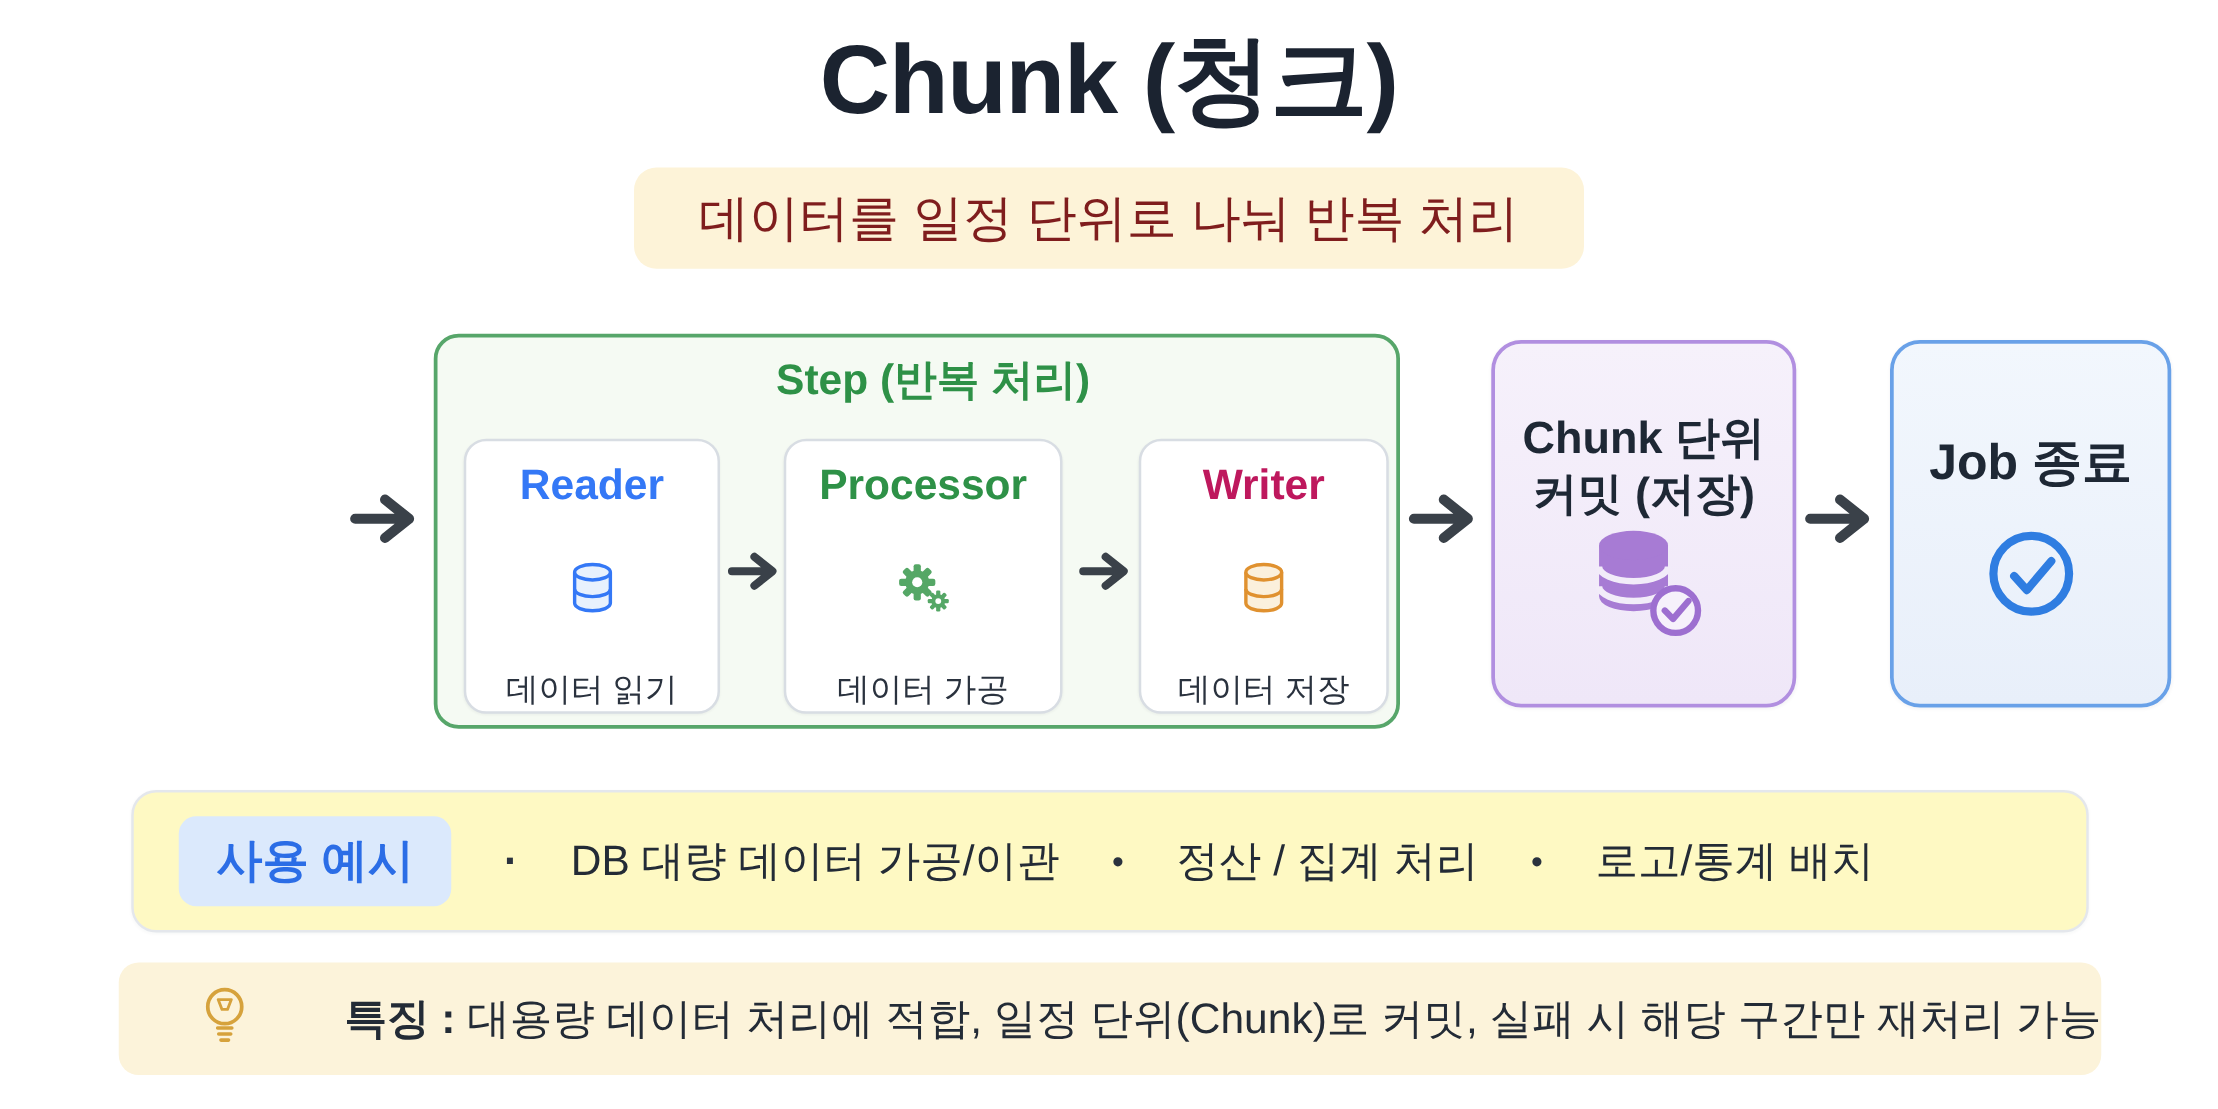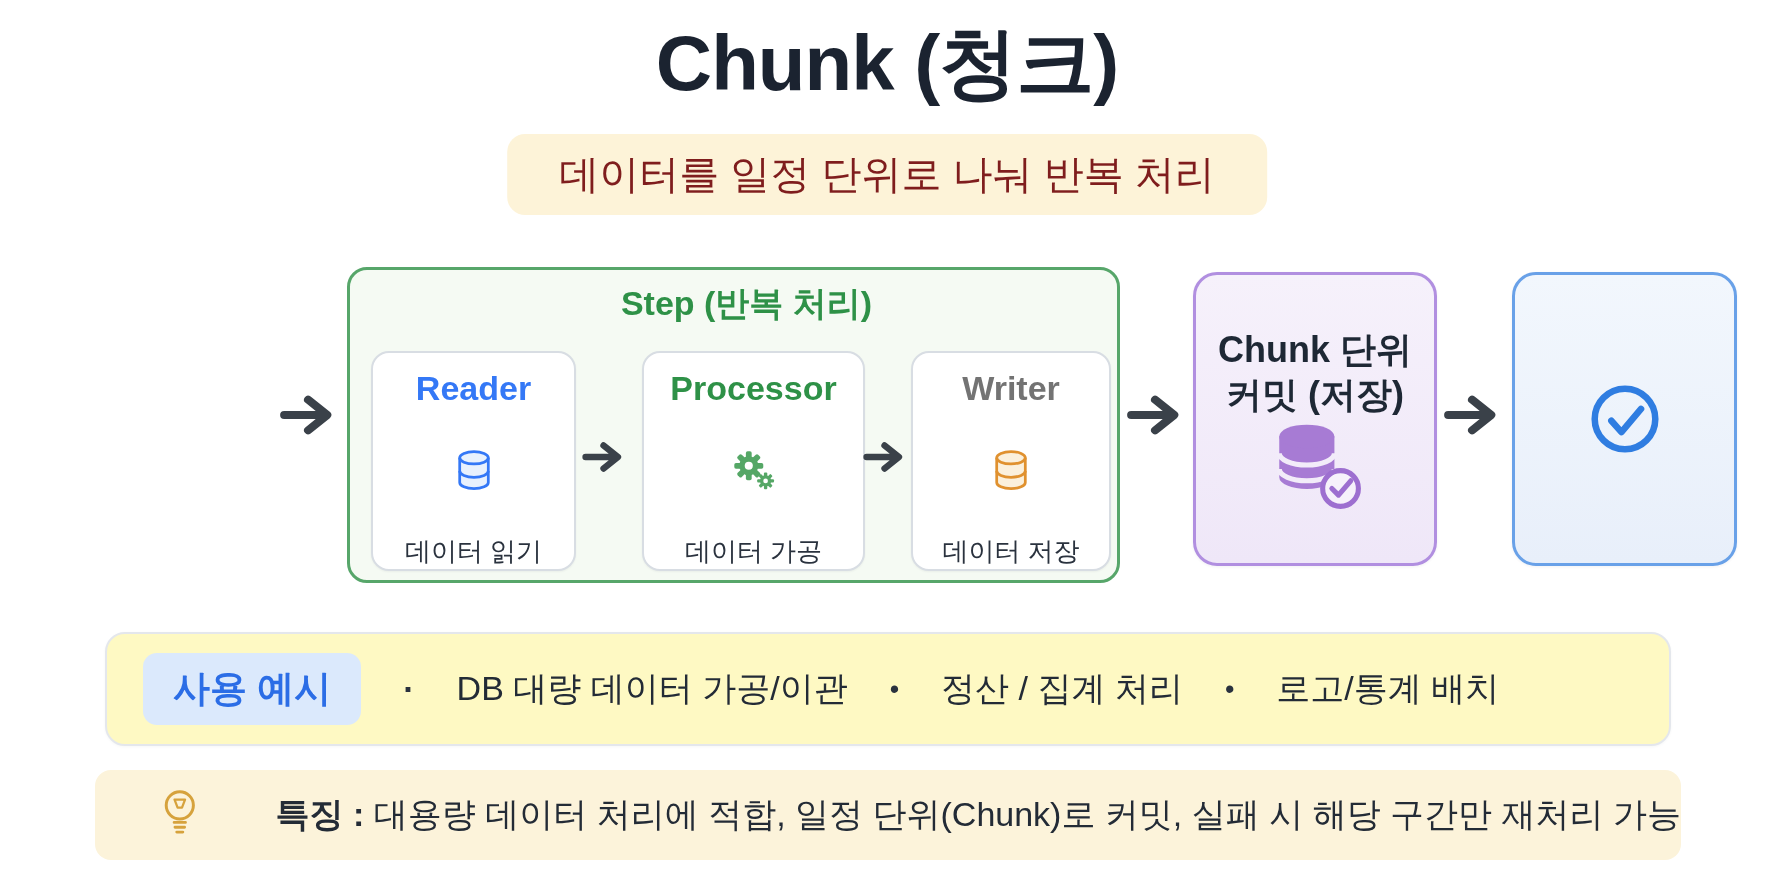--- a/index.html
+++ b/index.html
@@ -24,26 +24,26 @@
   .node-label { font-size:40px; font-weight:700; color:#1e2835; white-space:nowrap; }
 
   .step-box { position:absolute; left:347px; top:267px; width:773px; height:316px;
               border:3px solid #57a66a; border-radius:20px; background:#f5faf3; }
   .step-title { position:absolute; top:11px; left:0; width:100%; text-align:center;
                 font-size:34px; font-weight:700; color:#2e9147;margin-left:13px; }
   .card { position:absolute; top:81px; height:220px; background:#ffffff; border:2px solid #d8dde3;
           border-radius:18px; display:flex; flex-direction:column; align-items:center;
           padding-top:16px; box-shadow:0 1px 2px rgba(30,40,60,.05);gap:32px; }
   .card-reader    { left:21px;  width:205px; }
-  .card-processor { left:292px; width:223px; }
+  .card-processor { left:277px; width:223px; }
   .card-writer    { left:561px; width:200px; }
   .card-title { font-size:34px; font-weight:700; line-height:1.15; }
   .card-reader .card-title    { color:#3478f6; }
   .card-processor .card-title { color:#2e9147; }
-  .card-writer .card-title    { color:#737373;text-align:right; }
+  .card-writer .card-title    { color:#be185d;text-align:right; }
   .card-icon { margin-top:9px; }
   .card-label { margin-top:10px; font-size:26px; font-weight:500; color:#2a323e; white-space:nowrap; }
 
   .chunk-box { left:1193px; top:272px; width:244px; height:294px; border:3px solid #b18fe0;
                background:linear-gradient(180deg,#f6f1fb 0%,#efe7f8 100%); gap:4px; }
   .chunk-label { font-size:36px; font-weight:700; color:#1e2835; line-height:1.25; text-align:center; white-space:nowrap; }
 
   .arrow { position:absolute; }
   .arrow-1 { left:279px;  top:393px; }
   .arrow-2 { left:1126px; top:393px; }
@@ -163,20 +163,21 @@
       <circle cx="72" cy="66" r="17.5" fill="#f6f1fb" stroke="#9d6fd0" stroke-width="5"></circle>
       <path d="M63.5 66 l6.5 6.5 l12 -14" fill="none" stroke="#9d6fd0" stroke-width="5" stroke-linecap="round" stroke-linejoin="round"></path>
     </svg>
   </div>
 
   <svg class="arrow arrow-3" width="62" height="44" viewBox="0 0 64 46">
     <path d="M5 23 H44 M30 7 L50 23 L30 39" fill="none" stroke="#3a4149" stroke-width="8.5" stroke-linecap="round" stroke-linejoin="round"></path>
   </svg>
 
   <div class="node job-box job-end">
+    <div class="node-label">Job 종료</div>
     <svg width="76" height="76" viewBox="0 0 64 64">
       <circle cx="32" cy="32" r="25.5" fill="none" stroke="#2f7de1" stroke-width="5.5"></circle>
       <path d="M20.5 33.5 l8.5 9.5 l16.5 -19.5" fill="none" stroke="#2f7de1" stroke-width="5.5" stroke-linecap="round" stroke-linejoin="round"></path>
     </svg>
   </div>
 
   <div class="usage-row">
     <span class="usage-badge">사용 예시</span>
     <span class="usage-sep-first">·</span>
     <span class="usage-item">DB 대량 데이터 가공/이관</span>

